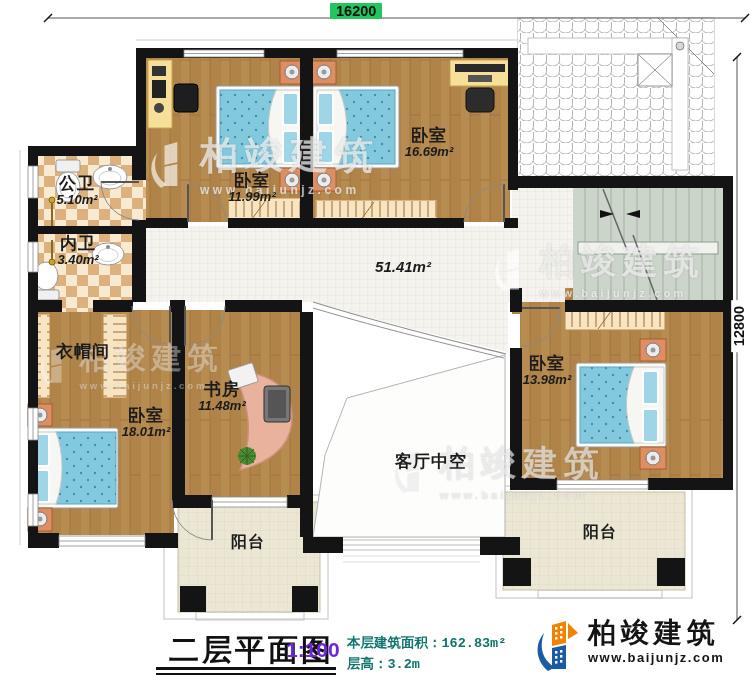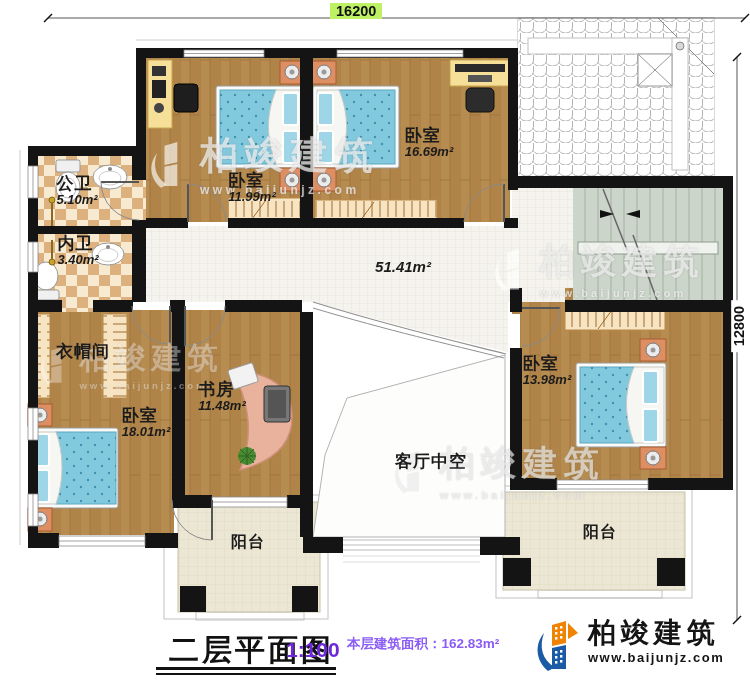--- a/index.html
+++ b/index.html
@@ -1,37 +1,37 @@
 <!DOCTYPE html>
 <html><head>
 <meta charset="utf-8">
 <style>
   html,body{margin:0;padding:0;background:#fff;}
   #stage{position:relative;width:750px;height:686px;background:#fff;overflow:hidden;
          font-family:"Liberation Sans","DejaVu Sans",sans-serif;}
   #plan-svg{position:absolute;left:0;top:0;}
-  .lbl{position:absolute;transform:translate(-50%,-50%);color:#1b1b1b;
+  .lbl{position:absolute;transform:translate(-50%,-50%);text-align:center;color:#1b1b1b;
        font-weight:700;line-height:1.12;white-space:nowrap;z-index:30;}
   .lbl .nm{font-size:17px;display:block;letter-spacing:1px;}
   .lbl .ar{font-size:13px;display:block;font-style:italic;}
   .lbl.small .nm{font-size:17px;}
   .dim{position:absolute;color:#111;font-weight:700;font-size:14.5px;z-index:25;
-       background:#bef264;padding:0 6px;}
+       background:#22c55e;padding:0 6px;}
   .wm{position:absolute;display:flex;align-items:center;gap:8px;z-index:20;
       color:rgba(255,255,255,0.66);text-shadow:0 0 2px rgba(110,110,110,0.38);pointer-events:none;}
   .wm .wm-text{font-size:38px;font-weight:900;letter-spacing:7px;}
   .wm .wm-url{font-size:12px;font-weight:700;letter-spacing:3.5px;margin-top:2px;}
   .wm svg{opacity:.9;}
   #caption-title{position:absolute;left:169px;top:630px;font-size:30px;font-weight:700;
       letter-spacing:3px;color:#111;z-index:30;}
   #caption-scale{position:absolute;left:286px;top:638px;font-size:21px;font-weight:700;color:#6d28d9;z-index:30;}
   .underline1{position:absolute;left:156px;top:667px;width:180px;height:3px;background:#111;z-index:30;}
   .underline2{position:absolute;left:156px;top:673px;width:180px;height:1.5px;background:#111;z-index:30;}
   #caption-info{position:absolute;left:347px;top:633px;font-size:13.5px;font-weight:700;
-      color:#8b5cf6;line-height:21px;z-index:30;}
+      color:#0f766e;line-height:21px;z-index:30;font-family:Liberation Mono, monospace;}
   #brand{position:absolute;left:534px;top:617px;display:flex;align-items:flex-start;gap:6px;z-index:30;}
   #brand-text .bn{font-size:28px;font-weight:900;letter-spacing:5px;color:#141414;line-height:32px;}
   #brand-text .bu{font-size:13px;font-weight:800;letter-spacing:1.5px;color:#141414;margin-top:1px;}
 </style>
 </head>
 <body>
 
 <div id="stage">
 
 <svg id="plan-svg" width="750" height="686" viewBox="0 0 750 686">
@@ -452,20 +452,21 @@
 <div class="lbl" style="left:600px;top:532px;">
   <span class="nm" style="font-size:16px;">阳台</span>
     </div>
 
 <div id="caption-title">二层平面图</div>
 <div id="caption-scale">1:100</div>
 <div class="underline1"></div>
 <div class="underline2"></div>
 <div id="caption-info">
   <div>本层建筑面积：162.83m²</div>
+  <div>层高：3.2m</div>
 </div>
 
 <div id="brand">
   <svg width="48" height="56" viewBox="0 0 48 56">
     <path d="M14 54 C2 44 0 28 10 16 C5 30 8 42 20 50 C18 52 16 53 14 54 Z" fill="#1b5aa5"></path>
     <path d="M18 8 L32 4 L32 26 L18 29 Z" fill="#f08300"></path>
     <path d="M18 31 L32 28 L32 52 L18 52 Z" fill="#1b5aa5"></path>
     <path d="M34 6 L44 16 L34 22 Z" fill="#f08300"></path>
     <g fill="#ffffff">
       <rect x="21" y="10" width="2.4" height="2.6"></rect>

